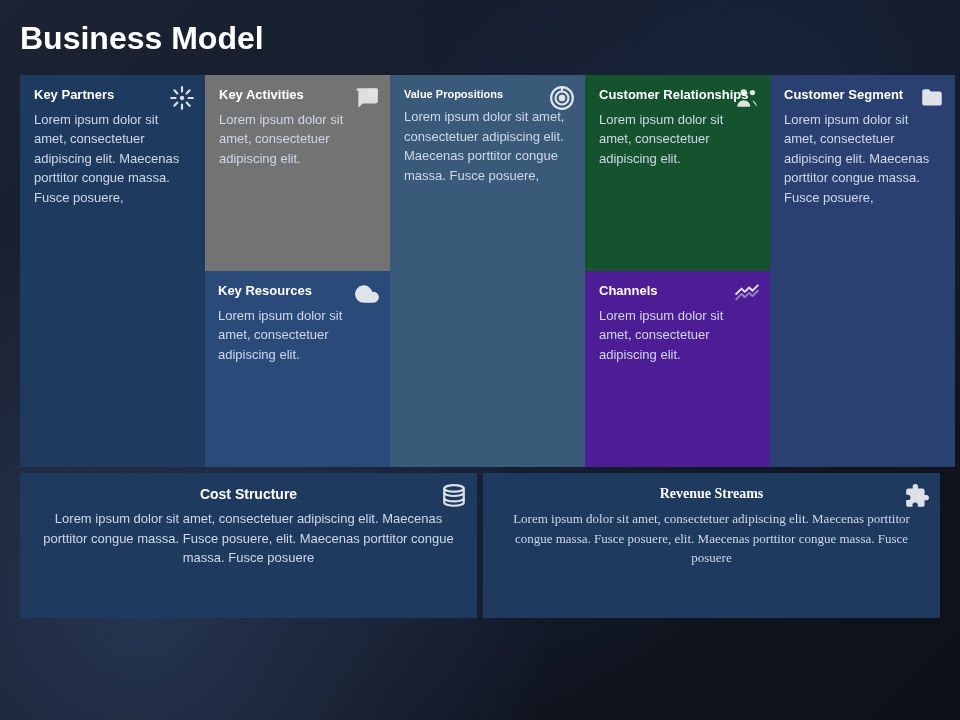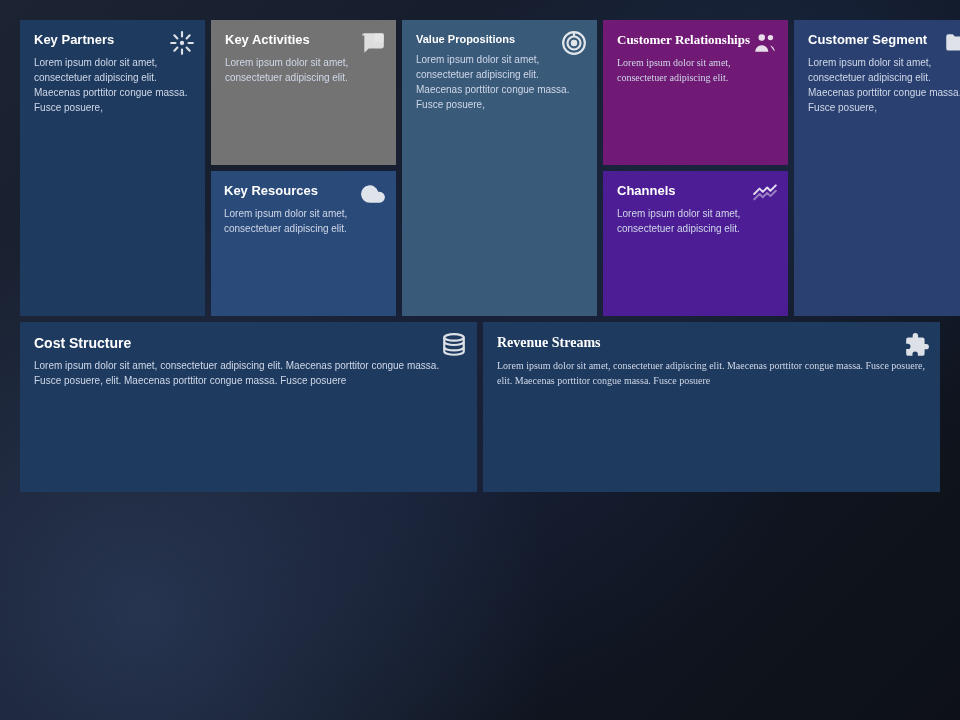--- a/index.html
+++ b/index.html
@@ -38,64 +38,64 @@
 
     .grid-container {
       display: flex;
       flex-direction: column;
       gap: 6px;
     }
 
     .top-grid {
       display: grid;
       grid-template-columns: 185px 185px 195px 185px 185px;
-      gap: 6px;
-      height: 296px;
+      height: 392px;
     }
 
     .bottom-grid {
       display: grid;
       grid-template-columns: 1fr 1fr;
       gap: 6px;
-      height: 170px;
+      height: 145px;
+      text-align: center;
     }
 
     .cell {
       padding: 12px 14px;
       color: #ffffff;
       position: relative;
       overflow: hidden;
     }
 
     .col-key-partners {
       grid-row: 1 / 3;
       background-color: #1e3a5f;
     }
     .col-key-activities { background-color: #737373; }
     .col-key-resources  { background-color: #2a4a7a; padding-left: 13px; }
     .col-value-prop {
       grid-row: 1 / 3;
       background-color: #3a5a7a;
     }
-    .col-cust-rel   { background-color: #701a75; font-family: Liberation Serif, serif; }
+    .col-cust-rel   { background-color: #14532d; }
     .col-channels   { background-color: #4c1d95; }
     .col-cust-seg {
       grid-row: 1 / 3;
       background-color: #2a4070;
     }
 
     .cell-title {
       font-size: 13px;
       font-weight: bold;
       margin-bottom: 6px;
       line-height: 1.3;
     }
 
     .cell-body {
-      font-size: 10px;
+      font-size: 13px;
       line-height: 1.5;
       color: #d0d8e8;
     }
 
     .cost-cell {
       background-color: #1e3a5f;
     }
     .revenue-cell {
       background-color: #1e3a5f;
       font-family: Liberation Serif, serif;
@@ -110,20 +110,21 @@
       height: 26px;
       opacity: 0.85;
     }
   </style>
 </head>
 <body>
 
 <div class="bg"></div>
 
 <div class="content">
+  <h1 class="page-title">Business Model</h1>
 
   <div class="grid-container">
 
     <div class="top-grid">
 
       <div class="cell col-key-partners" style="grid-column:1; grid-row:1/3;">
         <div class="cell-title">Key Partners</div>
 
         <svg class="icon-svg" viewBox="0 0 24 24" fill="white">
           <path d="M12 2v4M12 18v4M4.93 4.93l2.83 2.83M16.24 16.24l2.83 2.83M2 12h4M18 12h4M4.93 19.07l2.83-2.83M16.24 7.76l2.83-2.83" stroke="white" stroke-width="2" stroke-linecap="round"></path>

